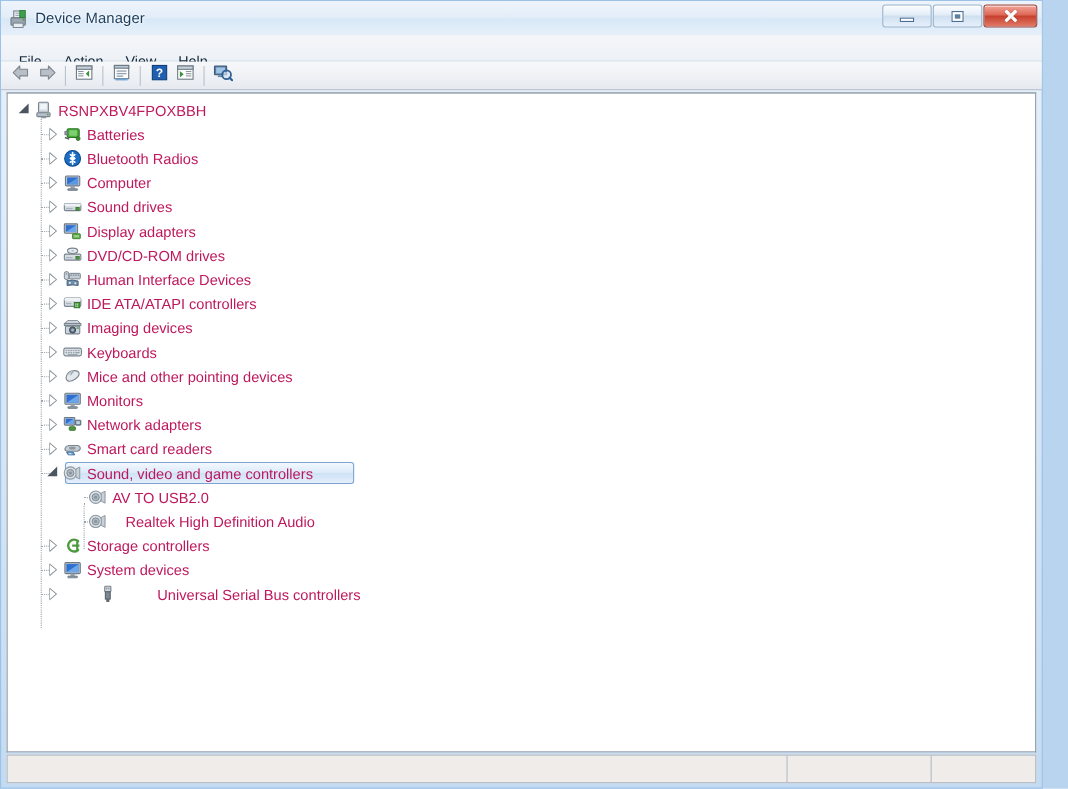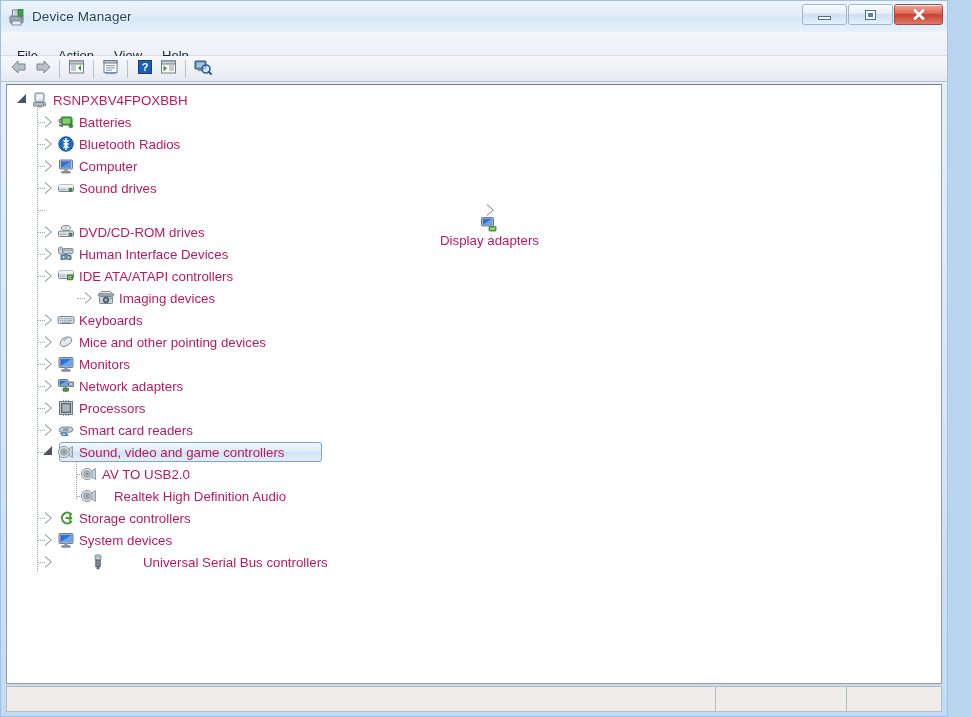--- a/index.html
+++ b/index.html
@@ -475,21 +475,21 @@
           <svg width="18" height="18" viewBox="0 0 18 18">
             <rect x="1.5" y="6" width="15" height="6.5" rx="1.2" fill="#d7dde3" stroke="#79848e" stroke-width="1"></rect>
             <rect x="1.5" y="6" width="15" height="2.4" rx="1.2" fill="#eef2f5"></rect>
             <rect x="3" y="10" width="6" height="1.2" fill="#aab4bd"></rect>
             <rect x="12" y="9.6" width="3" height="2.4" fill="#4d9b3f" stroke="#2f6e27" stroke-width="0.7"></rect>
           </svg>
         </div>
         <div class="node-label">Sound drives</div>
       </div>
 
-      <div class="row" style="padding-left:34px;flex-direction:column;">
+      <div class="row" style="padding-left:34px;">
         <div class="hline" style="left:30px; top:11px; width:8px;"></div>
         <div class="twisty collapsed"></div>
         <div class="node-icon">
           <svg width="18" height="18" viewBox="0 0 18 18">
             <rect x="1.5" y="2.5" width="12" height="8.5" rx="0.8" fill="#b9c3cd" stroke="#6e7a85" stroke-width="1"></rect>
             <rect x="2.8" y="3.7" width="9.4" height="6.1" fill="#2f6fd0"></rect>
             <path d="M2.8 9.8 L12.2 3.7 L12.2 9.8 Z" fill="#7cb4ef" opacity="0.8"></path>
             <rect x="9" y="11.5" width="7" height="4.5" rx="0.6" fill="#5fa84d" stroke="#377a2a" stroke-width="0.8"></rect>
             <rect x="10" y="12.6" width="5" height="2.3" fill="#8fd07e"></rect>
           </svg>
@@ -543,21 +543,21 @@
             <rect x="10.5" y="8" width="5" height="4.8" fill="#4d9b3f" stroke="#2f6e27" stroke-width="0.8"></rect>
             <rect x="11.4" y="9" width="1" height="1" fill="#cdf0c4"></rect>
             <rect x="13" y="9" width="1" height="1" fill="#cdf0c4"></rect>
             <rect x="11.4" y="10.8" width="1" height="1" fill="#cdf0c4"></rect>
             <rect x="13" y="10.8" width="1" height="1" fill="#cdf0c4"></rect>
           </svg>
         </div>
         <div class="node-label">IDE ATA/ATAPI controllers</div>
       </div>
 
-      <div class="row" style="padding-left:34px;margin-left:40px;">
+      <div class="row" style="padding-left:34px;">
         <div class="hline" style="left:30px; top:11px; width:8px;"></div>
         <div class="twisty collapsed"></div>
         <div class="node-icon">
           <svg width="18" height="18" viewBox="0 0 18 18">
             <path d="M2 5 L16 5 L13.5 2.5 L4.5 2.5 Z" fill="#dde3e9" stroke="#79848e" stroke-width="0.9"></path>
             <rect x="1.5" y="5" width="15" height="2" fill="#b6bfc8" stroke="#79848e" stroke-width="0.9"></rect>
             <rect x="2.5" y="7.5" width="13" height="7" rx="1" fill="#cdd5dc" stroke="#79848e" stroke-width="1"></rect>
             <circle cx="9" cy="11" r="2.8" fill="#5d6a77" stroke="#3f4a56" stroke-width="0.9"></circle>
             <circle cx="9" cy="11" r="1.4" fill="#9fb4c8"></circle>
             <rect x="12.6" y="8.6" width="2" height="1.3" fill="#4d9b3f"></rect>
@@ -627,38 +627,20 @@
             <path d="M2.7 8.4 L9.8 3.6 L9.8 8.4 Z" fill="#7cb4ef" opacity="0.8"></path>
             <rect x="11.5" y="5" width="5" height="4.5" rx="0.6" fill="#7b8fa3" stroke="#4e6175" stroke-width="0.8"></rect>
             <rect x="12.4" y="5.9" width="3.2" height="2.6" fill="#c2d2e1"></rect>
             <rect x="6" y="11" width="5.5" height="3.2" rx="0.6" fill="#4d9b3f" stroke="#2f6e27" stroke-width="0.8"></rect>
             <line x1="8.7" y1="9.5" x2="8.7" y2="11" stroke="#6e7a85" stroke-width="1"></line>
           </svg>
         </div>
         <div class="node-label">Network adapters</div>
       </div>
 
-      <div class="row" style="padding-left:34px;">
-        <div class="hline" style="left:30px; top:11px; width:8px;"></div>
-        <div class="twisty collapsed"></div>
-        <div class="node-icon">
-          <svg width="18" height="18" viewBox="0 0 18 18">
-            <rect x="2.5" y="2.5" width="13" height="13" fill="#bfc6cd" stroke="#6e7a85" stroke-width="1"></rect>
-            <rect x="4.5" y="4.5" width="9" height="9" fill="#8b959e" stroke="#5c666f" stroke-width="1"></rect>
-            <rect x="5.8" y="5.8" width="6.4" height="6.4" fill="#adb6be"></rect>
-            <rect x="6" y="0.8" width="1" height="1.7" fill="#8b959e"></rect>
-            <rect x="8.5" y="0.8" width="1" height="1.7" fill="#8b959e"></rect>
-            <rect x="11" y="0.8" width="1" height="1.7" fill="#8b959e"></rect>
-            <rect x="6" y="15.5" width="1" height="1.7" fill="#8b959e"></rect>
-            <rect x="8.5" y="15.5" width="1" height="1.7" fill="#8b959e"></rect>
-            <rect x="11" y="15.5" width="1" height="1.7" fill="#8b959e"></rect>
-          </svg>
-        </div>
-        <div class="node-label">Processors</div>
-      </div>
 
       <div class="row" style="padding-left:34px;">
         <div class="hline" style="left:30px; top:11px; width:8px;"></div>
         <div class="twisty collapsed"></div>
         <div class="node-icon">
           <svg width="18" height="18" viewBox="0 0 18 18">
             <path d="M2 9.5 Q2 7 5.5 6 L13.5 6 Q16 6.6 16 8.6 Q16 10.6 13 11.2 L5 11.2 Q2 11 2 9.5 Z" fill="#c7ced6" stroke="#79848e" stroke-width="1"></path>
             <rect x="6" y="7.2" width="5.5" height="2.5" rx="0.5" fill="#8d98a2"></rect>
             <path d="M3.5 12 L9.5 12 L11 14.5 L5 14.5 Z" fill="#6da3d8" stroke="#3f6f9f" stroke-width="0.9"></path>
             <rect x="5.5" y="12.7" width="2.5" height="1.3" fill="#c6e0f5"></rect>

